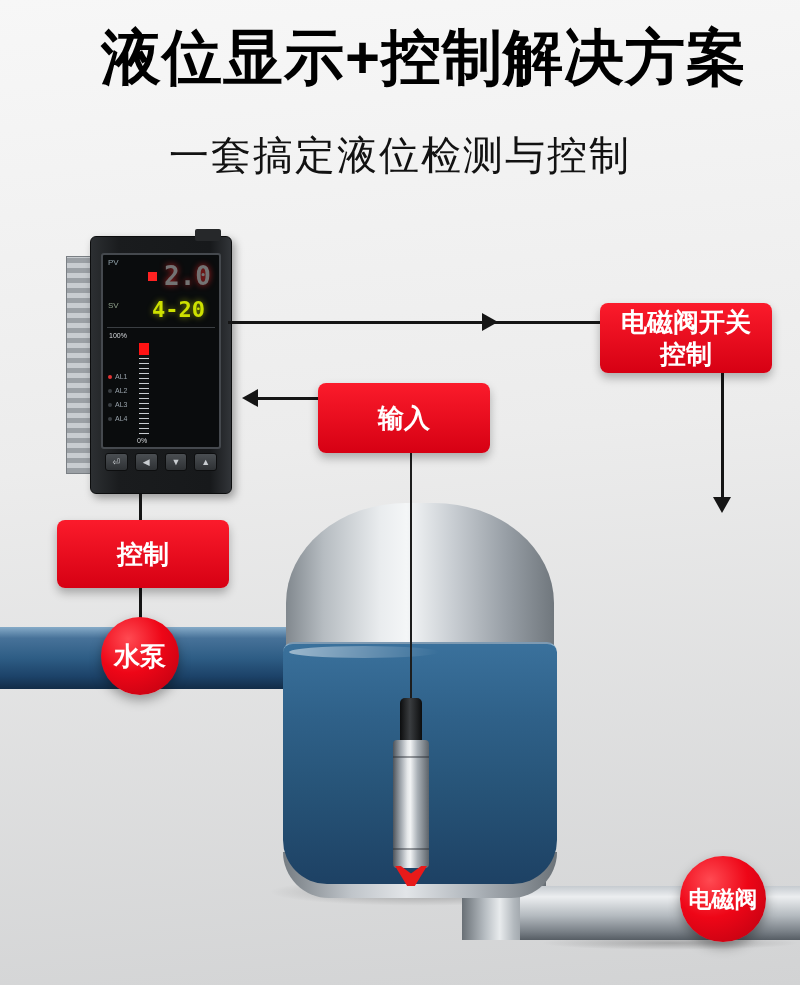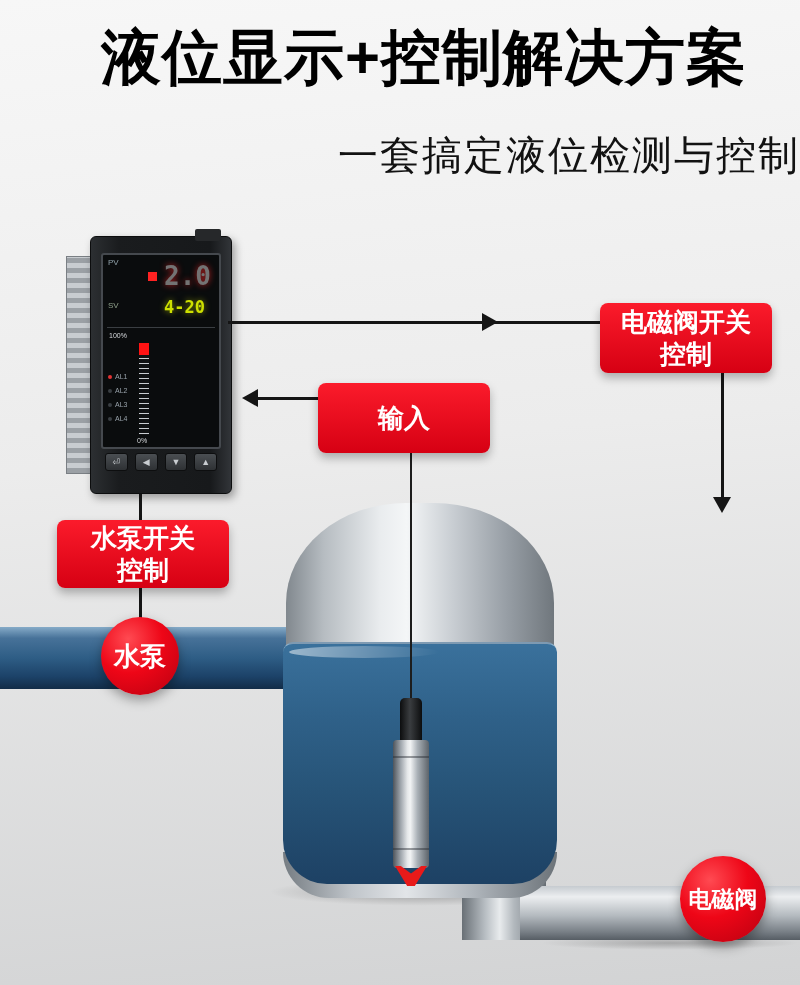--- a/index.html
+++ b/index.html
@@ -3,21 +3,21 @@
 <meta charset="utf-8">
 <style>
   html,body{margin:0;padding:0;}
   .canvas{position:relative;width:800px;height:985px;overflow:hidden;
     background:linear-gradient(175deg,#f7f7f7 0%,#ececec 45%,#d2d3d4 100%);
     font-family:"Liberation Sans", sans-serif;}
 
   
   .title{position:absolute;left:0;top:18px;width:100%;text-align:center;
     font-size:60px;font-weight:900;color:#000;letter-spacing:1px;z-index:6;padding-left:24px;}
-  .subtitle{position:absolute;left:0;top:128px;width:100%;text-align:right;
+  .subtitle{position:absolute;left:0;top:128px;width:100%;text-align:center;
     font-size:40px;font-weight:500;color:#121212;letter-spacing:2px;z-index:6;font-family:Liberation Serif, serif;}
 
   
   .red-box{position:absolute;background:linear-gradient(180deg,#fb1b2b,#d60013);
     color:#fff;border-radius:8px;display:flex;flex-direction:column;align-items:center;
     justify-content:center;font-size:26px;font-weight:700;line-height:1.25;
     box-shadow:0 5px 10px rgba(0,0,0,.28);z-index:6;text-align:center;}
   .box-valve-control{left:600px;top:303px;width:172px;height:70px;}
   .box-level-input{left:318px;top:383px;width:172px;height:70px;}
   .box-pump-control{left:57px;top:520px;width:172px;height:68px;}
@@ -96,21 +96,21 @@
   .device-clip{position:absolute;left:104px;top:-8px;width:26px;height:12px;background:#26282a;border-radius:2px;}
   .device-screen{position:absolute;left:10px;top:16px;width:116px;height:192px;
     background:#0a0c0d;border:2px solid #45494e;border-radius:3px;}
   .pv-label{position:absolute;left:5px;top:3px;font-size:8px;color:#8fa0a8;}
   .sv-label{position:absolute;left:5px;top:46px;font-size:8px;color:#8fa08a;}
   .pv-value{position:absolute;right:8px;top:6px;display:flex;align-items:center;
     color:#737373;font-family:"DejaVu Sans Mono",monospace;font-weight:bold;font-size:26px;
     text-shadow:0 0 6px rgba(255,40,40,.7);}
   .pv-dot{width:9px;height:9px;background:#ff2222;margin-right:7px;display:inline-block;}
   .sv-value{position:absolute;right:14px;top:42px;color:#cde000;
-    font-family:"DejaVu Sans Mono",monospace;font-weight:bold;font-size:17px;
+    font-family:"DejaVu Sans Mono",monospace;font-weight:bold;font-size:22px;
     text-shadow:0 0 6px rgba(205,224,0,.6);}
   .screen-divider{position:absolute;left:4px;right:4px;top:72px;height:1px;background:#3a3e42;}
   .scale-top{position:absolute;left:6px;top:77px;font-size:7px;color:#d7dadd;}
   .scale-bottom{position:absolute;left:34px;top:182px;font-size:7px;color:#d7dadd;}
   .bargraph{position:absolute;left:36px;top:88px;width:10px;height:92px;
     background:repeating-linear-gradient(180deg,rgba(222,226,230,.9) 0 1px,#101213 1px 5px);}
   .bargraph-red{position:absolute;left:0;top:0;width:100%;height:12px;background:#ff1313;}
   .indicators{position:absolute;left:5px;top:118px;display:flex;flex-direction:column;gap:7px;}
   .ind{display:flex;align-items:center;gap:3px;font-size:7px;color:#98a2aa;}
   .led{width:4px;height:4px;border-radius:50%;background:#3a3f43;display:inline-block;}
@@ -202,21 +202,20 @@
   <div class="vline l-ctrl-pump-b"></div>
 
   <div class="red-box box-valve-control">
     <div>电磁阀开关</div>
     <div>控制</div>
   </div>
   <div class="red-box box-level-input">
     <div>输入</div>
   </div>
   <div class="red-box box-pump-control">
-    <div>水泵开关</div>
     <div>控制</div>
   </div>
 
   <div class="red-circle circle-valve">
     <span>电磁阀</span>
   </div>
   <div class="red-circle circle-pump">
     <span>水泵</span>
   </div>
 

